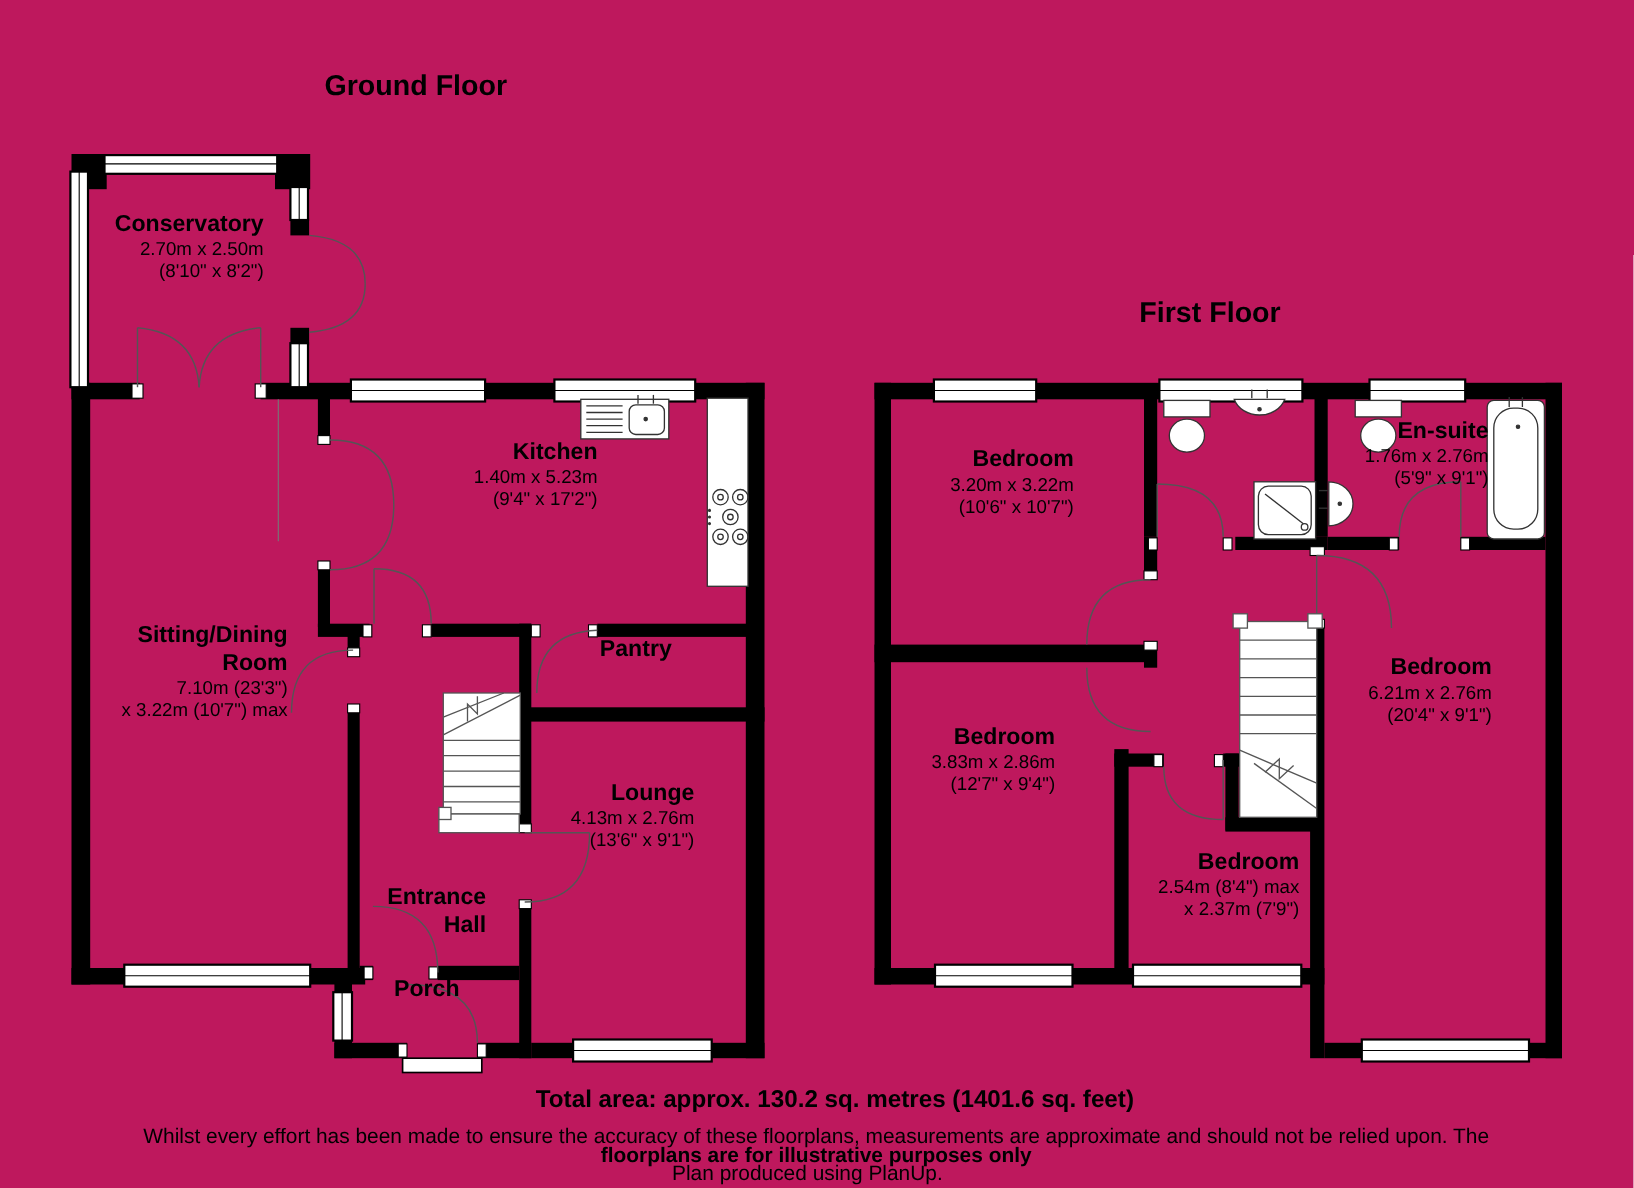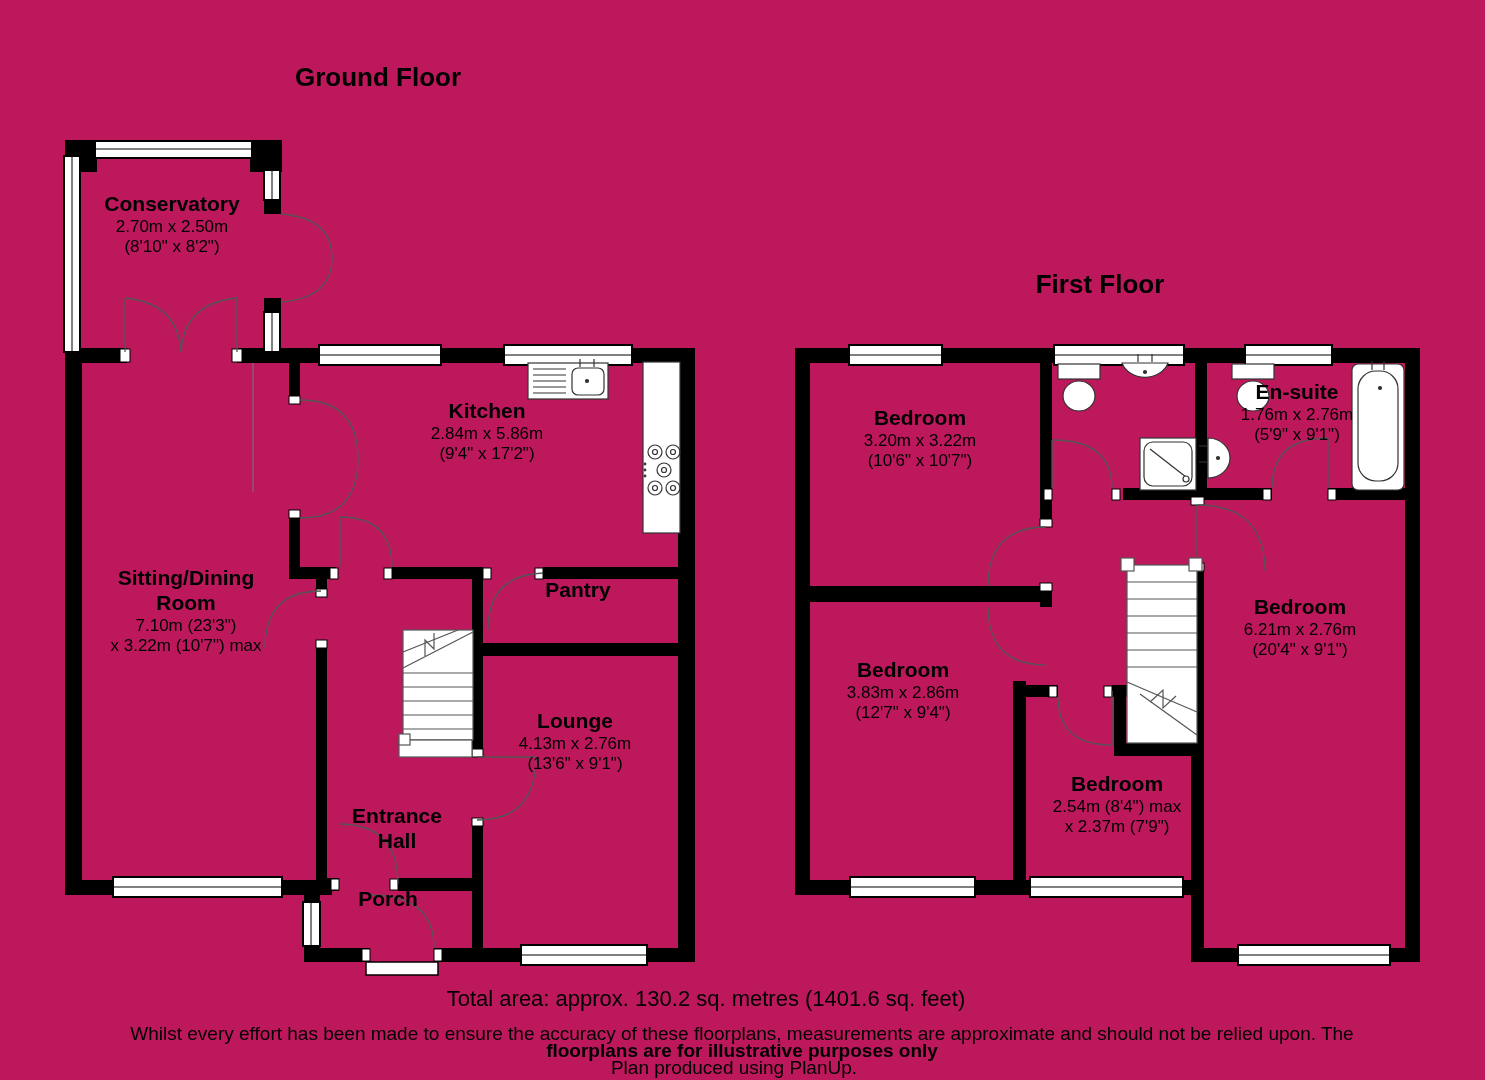--- a/index.html
+++ b/index.html
@@ -16,21 +16,21 @@
   .floor-title{
     position:absolute;
     transform:translateX(-50%);
     font-weight:bold;
     font-size:26px;
     white-space:nowrap;
   }
   .room-label{
     position:absolute;
     transform:translateX(-50%);
-    text-align:center;
+    text-align:right;
     line-height:1.18;
     white-space:nowrap;
   }
   .rname{font-weight:bold;font-size:21px;}
   .rdim{font-size:17px;}
   .footer-total{
     position:absolute;
     transform:translateX(-50%);
     font-size:22px;
     white-space:nowrap;
@@ -389,21 +389,21 @@
 <div class="floor-title" style="left:1100px;top:269px;">First Floor</div>
 
 <div class="room-label" style="left:172px;top:192px;">
   <div class="rname">Conservatory</div>
   <div class="rdim">2.70m x 2.50m</div>
   <div class="rdim">(8'10" x 8'2")</div>
 </div>
 
 <div class="room-label" style="left:487px;top:399px;">
   <div class="rname">Kitchen</div>
-  <div class="rdim">2.84m x 5.86m</div>
+  <div class="rdim">1.40m x 5.23m</div>
   <div class="rdim">(9'4" x 17'2")</div>
 </div>
 
 <div class="room-label" style="left:186px;top:566px;">
   <div class="rname">Sitting/Dining</div>
   <div class="rname">Room</div>
   <div class="rdim">7.10m (23'3")</div>
   <div class="rdim">x 3.22m (10'7") max</div>
 </div>
 
@@ -450,18 +450,18 @@
   <div class="rdim">6.21m x 2.76m</div>
   <div class="rdim">(20'4" x 9'1")</div>
 </div>
 
 <div class="room-label" style="left:1117px;top:772px;">
   <div class="rname">Bedroom</div>
   <div class="rdim">2.54m (8'4") max</div>
   <div class="rdim">x 2.37m (7'9")</div>
 </div>
 
-<div class="footer-total" style="left:706px;top:986px;">Total area: approx. 130.2 sq. metres (1401.6 sq. feet)</div>
+<div class="footer-total" style="left:759px;top:986px;font-weight:bold;">Total area: approx. 130.2 sq. metres (1401.6 sq. feet)</div>
 <div class="footer-small" style="left:742px;top:1023px;">Whilst every effort has been made to ensure the accuracy of these floorplans, measurements are approximate and should not be relied upon. The</div>
 <div class="footer-small" style="left:742px;top:1040px;font-weight:bold;">floorplans are for illustrative purposes only</div>
 <div class="footer-small" style="left:734px;top:1057px;">Plan produced using PlanUp.</div>
 
 </div>
 
 </body></html>

